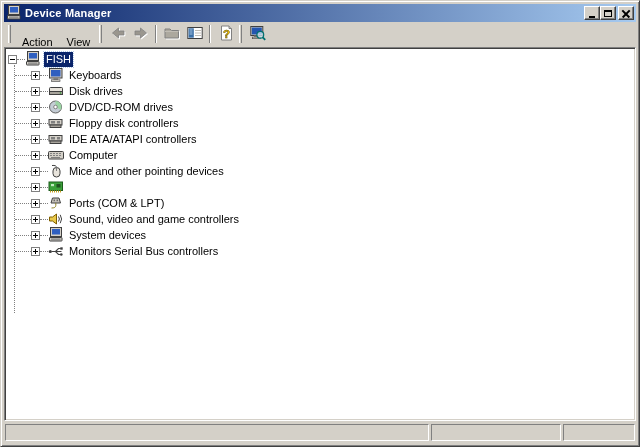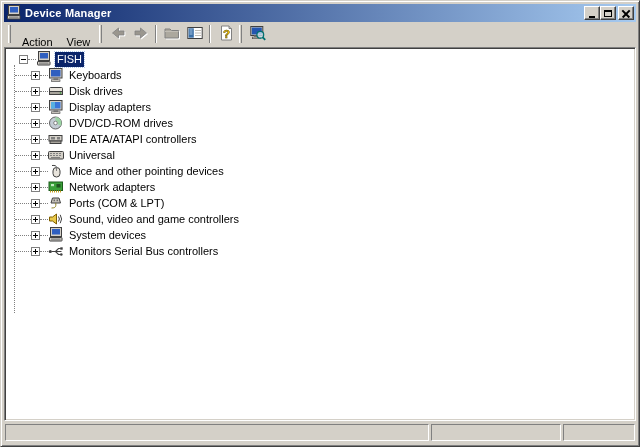--- a/index.html
+++ b/index.html
@@ -67,21 +67,21 @@
     flex:1; background:#fff; overflow:hidden; position:relative;
     border:1px solid; border-color:#808080 #fff #fff #808080;
     box-shadow: inset 1px 1px 0 #404040, inset -1px -1px 0 #d4d0c8;
   }
   .tree { position:relative; padding-top:3px; }
   .vline {
     position:absolute; left:9px; top:17px; height:248px; width:0;
     border-left:1px dotted #808080;
   }
   .trow { height:16px; display:flex; align-items:center; white-space:nowrap; position:relative; }
-  .trow.root { padding-left:14px; }
+  .trow.root { padding-left:3px; }
   .hconn { width:16px; margin-left:10px; border-top:1px dotted #808080; flex:0 0 16px; }
   .expander { width:9px; height:9px; flex:0 0 9px; position:relative; background:#fff;
     border:1px solid #808080; }
   .expander::before { 
     content:""; position:absolute; left:1px; top:3px; width:5px; height:1px; background:#000;
   }
   .expander.plus::after { 
     content:""; position:absolute; left:3px; top:1px; width:1px; height:5px; background:#000;
   }
   .dash { width:8px; border-top:1px dotted #808080; flex:0 0 8px; }
@@ -226,67 +226,66 @@
             </svg>
           </span>
           <span class="tlabel">Disk drives</span>
         </div>
         <div class="trow">
           <span class="hconn"></span>
           <span class="expander plus"></span>
           <span class="dash"></span>
           <span class="ticon">
             <svg viewBox="0 0 16 16">
-              <rect x="1.5" y="1.5" width="12.5" height="9.5" fill="#d4d0c8" stroke="#404040"></rect>
-              <rect x="3" y="3" width="9.5" height="6.5" fill="#3a76d8"></rect>
-              <rect x="3" y="3" width="4" height="6.5" fill="#58b0e0"></rect>
-              <rect x="5.5" y="11" width="4.5" height="1.8" fill="#808080"></rect>
-              <rect x="3.5" y="12.8" width="8.5" height="1.7" fill="#d4d0c8" stroke="#404040" stroke-width="0.6"></rect>
-            </svg>
-          </span>
-          <span class="tlabel">Display adapters</span>
-        </div>
-        <div class="trow">
-          <span class="hconn"></span>
-          <span class="expander plus"></span>
-          <span class="dash"></span>
-          <span class="ticon">
-            <svg viewBox="0 0 16 16">
               <circle cx="7.5" cy="8" r="6" fill="#c4ccd4" stroke="#606060"></circle>
               <path d="M7.5 2 a6 6 0 0 1 5.3 8.8 L9.2 9 A2 2 0 0 0 7.5 6 Z" fill="#9cd4a4"></path>
               <circle cx="7.5" cy="8" r="1.8" fill="#fff" stroke="#808080"></circle>
             </svg>
           </span>
           <span class="tlabel">DVD/CD-ROM drives</span>
         </div>
         <div class="trow">
           <span class="hconn"></span>
           <span class="expander plus"></span>
           <span class="dash"></span>
           <span class="ticon">
             <svg viewBox="0 0 16 16">
               <rect x="1" y="4.5" width="13" height="5.5" fill="#d4d0c8" stroke="#404040"></rect>
               <rect x="3" y="6" width="4" height="2.5" fill="#808080"></rect>
               <rect x="9" y="6" width="3" height="2.5" fill="#808080"></rect>
               <rect x="2" y="10" width="11" height="2.5" fill="#a8a49c" stroke="#404040"></rect>
             </svg>
           </span>
+          <span class="tlabel">Floppy disk controllers</span>
+        </div>
+        <div class="trow">
+          <span class="hconn"></span>
+          <span class="expander plus"></span>
+          <span class="dash"></span>
+          <span class="ticon">
+            <svg viewBox="0 0 16 16">
+              <rect x="1" y="4.5" width="13" height="5.5" fill="#d4d0c8" stroke="#404040"></rect>
+              <rect x="3" y="6" width="4" height="2.5" fill="#808080"></rect>
+              <rect x="9" y="6" width="3" height="2.5" fill="#808080"></rect>
+              <rect x="2" y="10" width="11" height="2.5" fill="#a8a49c" stroke="#404040"></rect>
+            </svg>
+          </span>
           <span class="tlabel">IDE ATA/ATAPI controllers</span>
         </div>
         <div class="trow">
           <span class="hconn"></span>
           <span class="expander plus"></span>
           <span class="dash"></span>
           <span class="ticon">
             <svg viewBox="0 0 16 16">
               <rect x="0.5" y="4.5" width="15" height="7.5" rx="1" fill="#d4d0c8" stroke="#404040"></rect>
               <path d="M2 6.5h2M5 6.5h2M8 6.5h2M11 6.5h2M2 8.5h2M5 8.5h2M8 8.5h2M11 8.5h2M3 10.5h9" stroke="#808080" fill="none"></path>
             </svg>
           </span>
-          <span class="tlabel">Universal</span>
+          <span class="tlabel">Computer</span>
         </div>
         <div class="trow">
           <span class="hconn"></span>
           <span class="expander plus"></span>
           <span class="dash"></span>
           <span class="ticon">
             <svg viewBox="0 0 16 16">
               <path d="M8.5 4.5 Q8.5 2 4 2.5" fill="none" stroke="#404040"></path>
               <rect x="5" y="4.5" width="7" height="9.5" rx="3.4" fill="#e8e4dc" stroke="#404040"></rect>
               <line x1="8.5" y1="4.5" x2="8.5" y2="8" stroke="#808080"></line>
@@ -299,21 +298,20 @@
           <span class="expander plus"></span>
           <span class="dash"></span>
           <span class="ticon">
             <svg viewBox="0 0 16 16">
               <rect x="1" y="3" width="13.5" height="8.5" fill="#3aa03a" stroke="#1c5c1c"></rect>
               <rect x="3" y="5" width="3" height="2.2" fill="#c0e8c0"></rect>
               <rect x="8.5" y="5" width="4" height="3.5" fill="#205020"></rect>
               <path d="M2.5 11.5v2M4.5 11.5v2M6.5 11.5v2M8.5 11.5v2M10.5 11.5v2M12.5 11.5v2" stroke="#c8a020"></path>
             </svg>
           </span>
-          <span class="tlabel">Network adapters</span>
         </div>
         <div class="trow">
           <span class="hconn"></span>
           <span class="expander plus"></span>
           <span class="dash"></span>
           <span class="ticon">
             <svg viewBox="0 0 16 16">
               <path d="M4.5 3 H11 L12.5 8 H3 Z" fill="#c8c4bc" stroke="#404040"></path>
               <line x1="6.2" y1="4.5" x2="6.2" y2="6.2" stroke="#404040"></line>
               <line x1="9.2" y1="4.5" x2="9.2" y2="6.2" stroke="#404040"></line>

